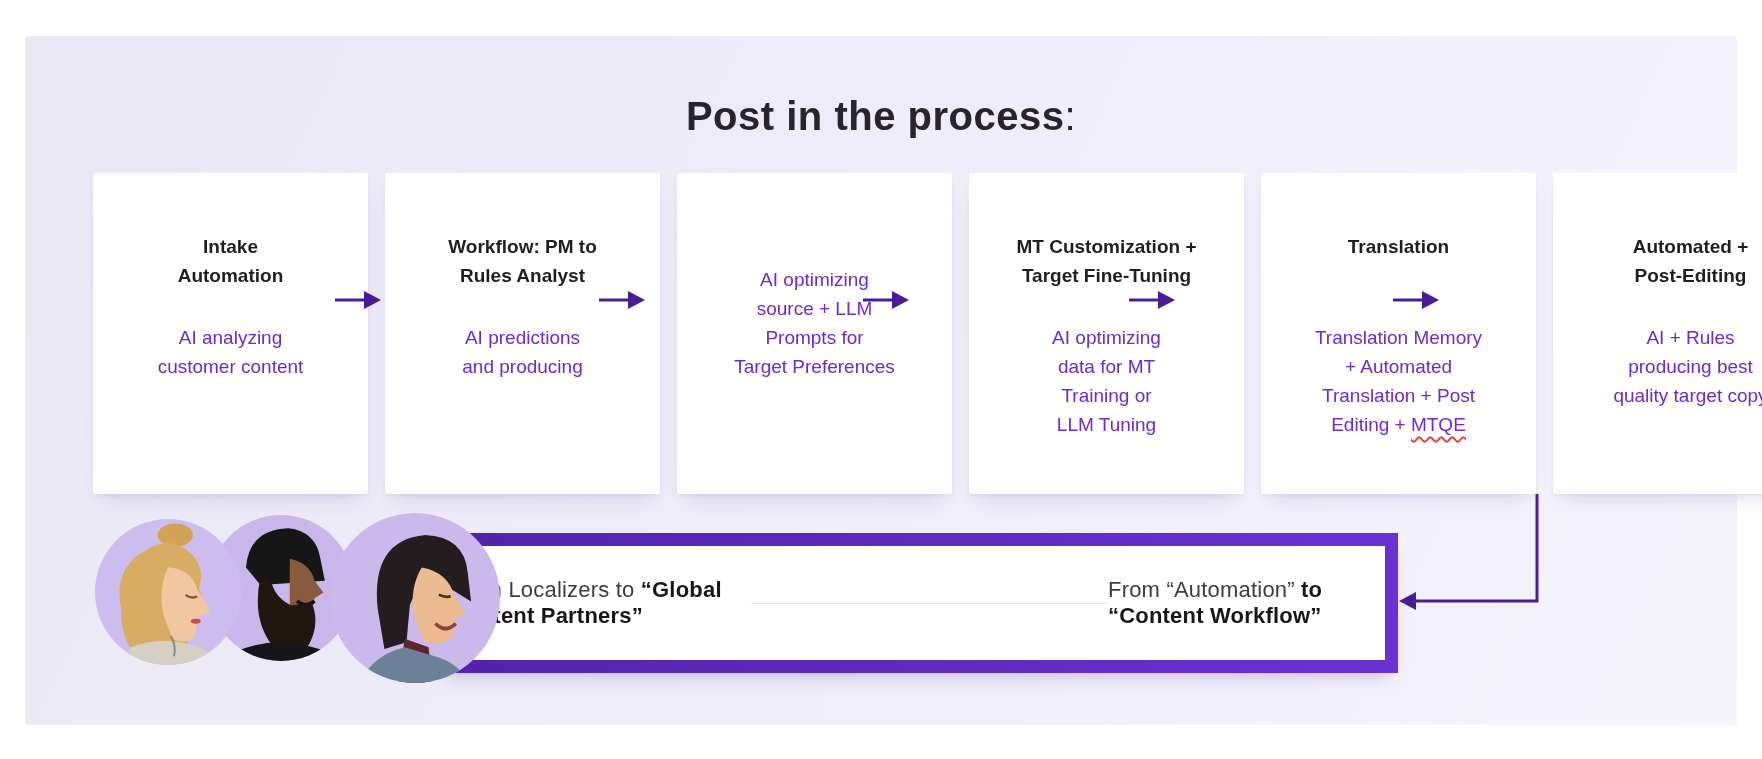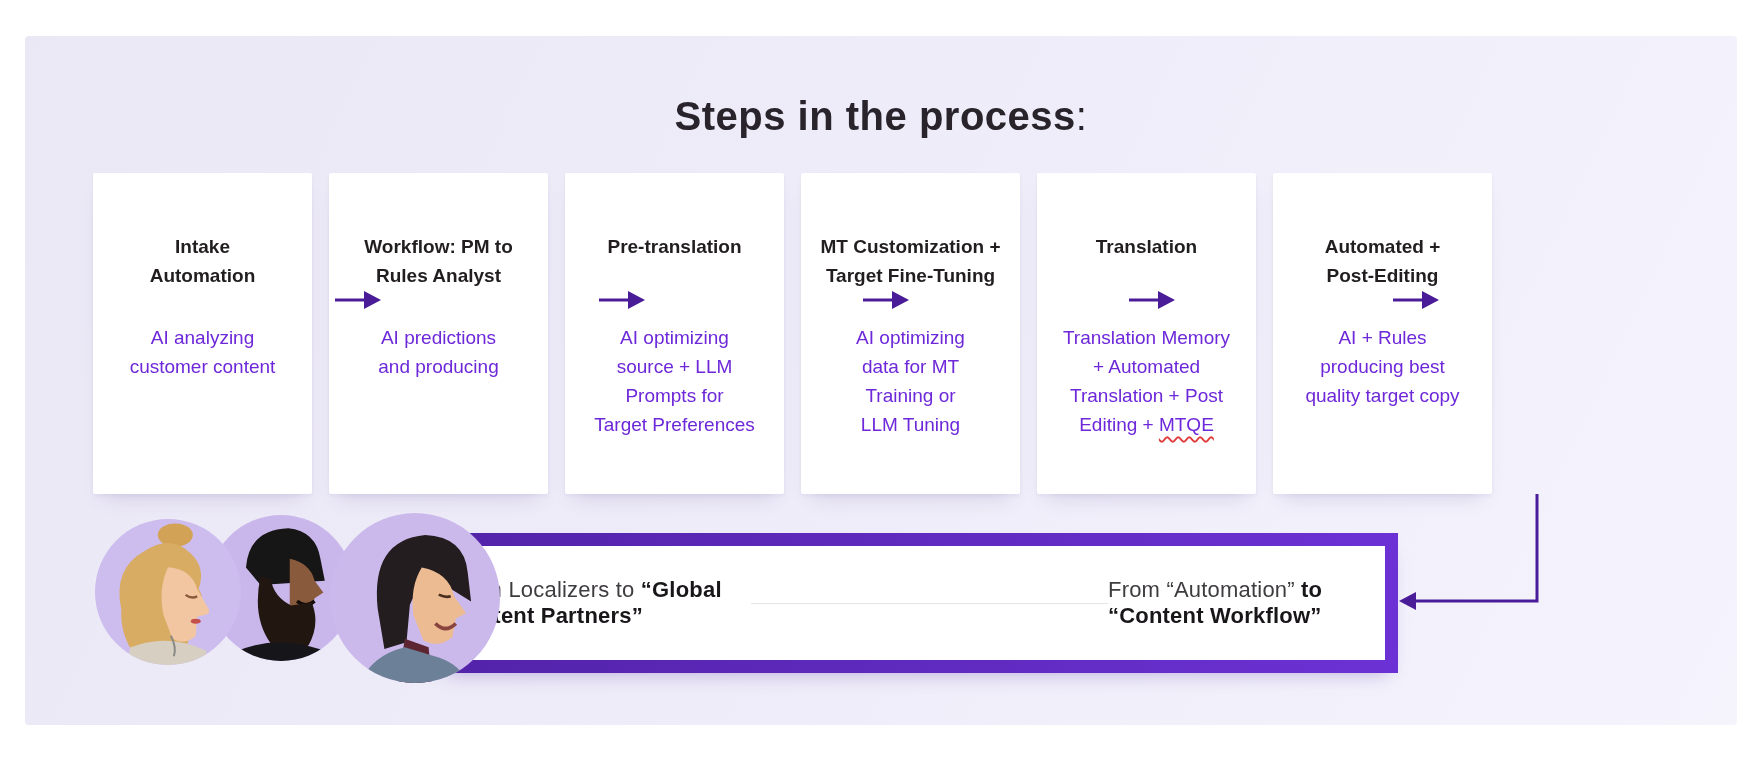--- a/index.html
+++ b/index.html
@@ -14,21 +14,21 @@
   }
   .page-title{
     position:absolute;left:0;top:58px;width:100%;text-align:center;
     font-size:40px;font-weight:700;color:#29242c;letter-spacing:.5px;
   }
   .page-title .colon{font-weight:400;}
   .cards{
     position:absolute;left:68px;top:137px;display:flex;gap:17px;z-index:1;
   }
   .card{
-    width:219px;height:321px;background:#ffffff;border-radius:2px;
+    width:275px;height:321px;background:#ffffff;border-radius:2px;
     box-sizing:border-box;padding:59px 18px 0 18px;text-align:center;
     box-shadow:0 12px 20px -10px rgba(90,70,140,.20),0 2px 4px rgba(90,70,140,.06);
   }
   .card-title{
     min-height:58px;font-size:19px;line-height:29px;font-weight:700;
     color:#221e20;white-space:pre-line;
   }
   .card-body{
     margin-top:33px;font-size:19px;line-height:29px;color:#6d28d9;
     white-space:pre-line;
@@ -56,37 +56,36 @@
   .avatar svg{display:block;width:100%;height:100%;}
   .av1{left:70px;top:483px;width:146px;height:146px;z-index:6;background:#cdbcee;}
   .av2{left:183px;top:479px;width:146px;height:146px;z-index:5;background:#c9b6ea;}
   .av3{left:305px;top:477px;width:170px;height:170px;z-index:6;background:#cbb9ec;}
 </style>
 </head>
 <body>
 
 <div class="slide">
 
-  <div class="page-title"><span>Steps in the process</span><span class="colon">:</span></div>
+  <div class="page-title"><span>Post in the process</span><span class="colon">:</span></div>
 
   <div class="cards">
     <div class="card">
       <div class="card-title">Intake
 Automation</div>
       <div class="card-body">AI analyzing
 customer content</div>
     </div>
     <div class="card">
       <div class="card-title">Workflow: PM to
 Rules Analyst</div>
       <div class="card-body">AI predictions
 and producing</div>
     </div>
     <div class="card">
-      <div class="card-title">Pre-translation</div>
       <div class="card-body">AI optimizing
 source + LLM
 Prompts for
 Target Preferences</div>
     </div>
     <div class="card">
       <div class="card-title">MT Customization +
 Target Fine-Tuning</div>
       <div class="card-body">AI optimizing
 data for MT

